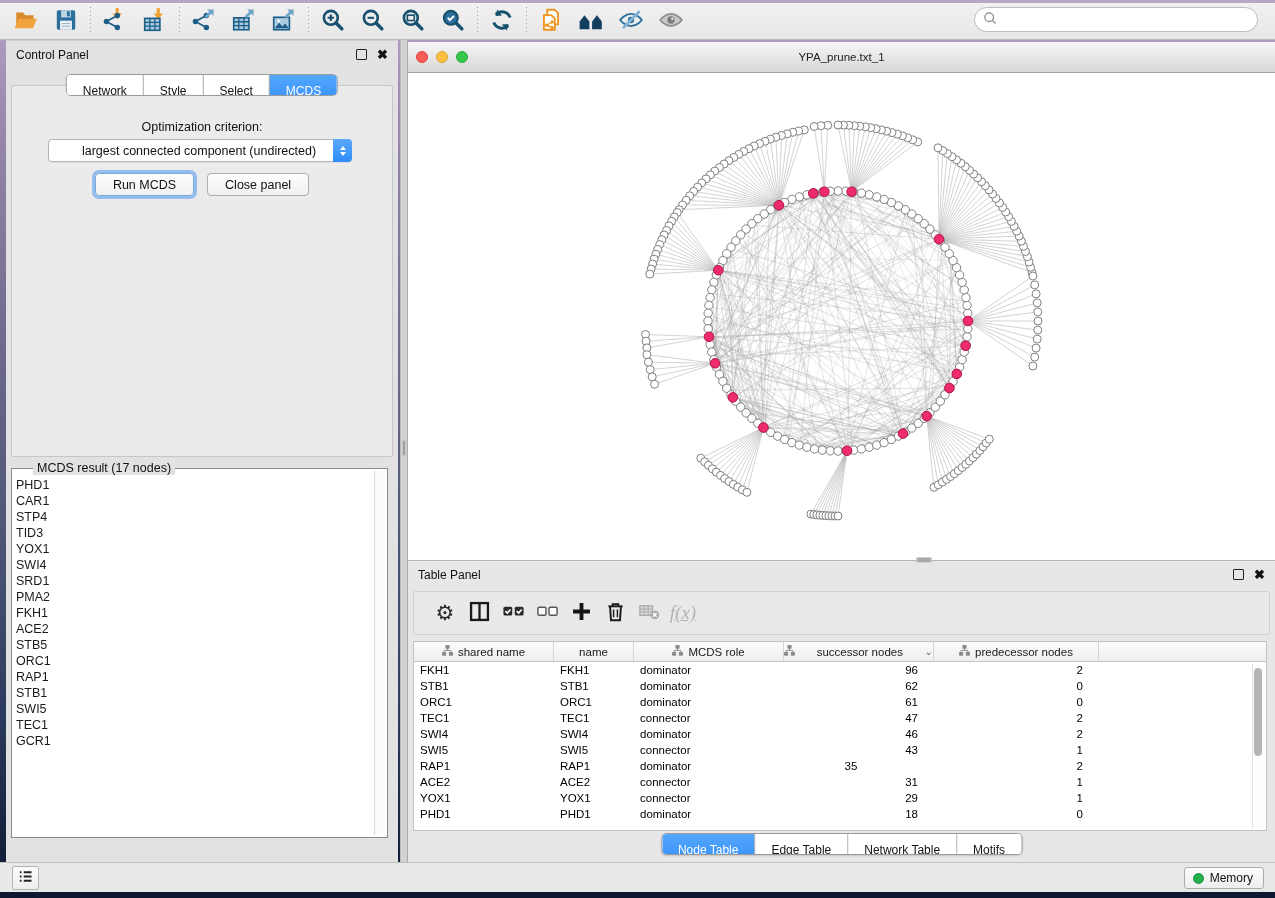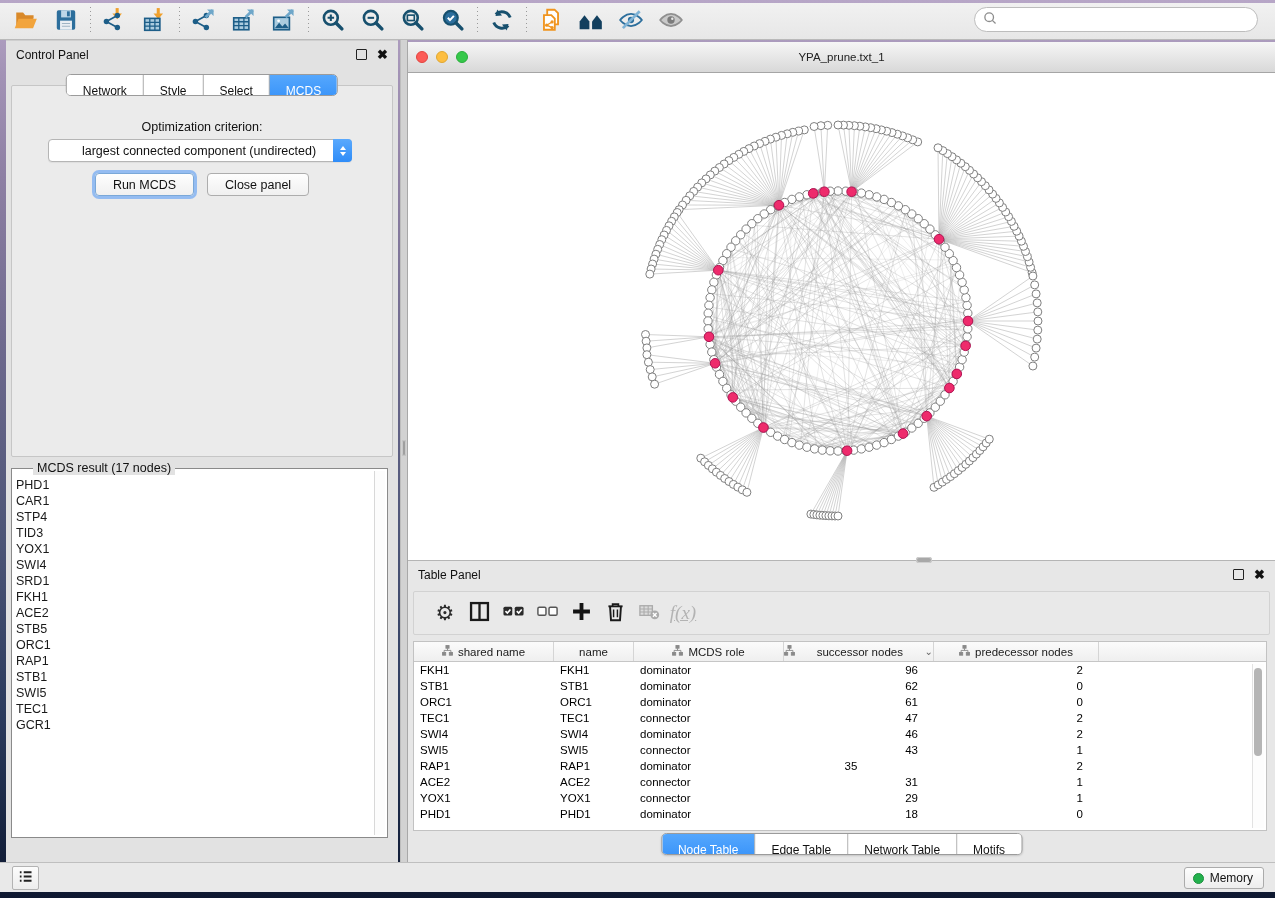--- a/index.html
+++ b/index.html
@@ -299,20 +299,21 @@
     <div class="result-group">
       <span class="result-legend">MCDS result (17 nodes)</span>
       <div class="result-list" id="mcds-list">
           <div class="result-item">PHD1</div>
           <div class="result-item">CAR1</div>
           <div class="result-item">STP4</div>
           <div class="result-item">TID3</div>
           <div class="result-item">YOX1</div>
           <div class="result-item">SWI4</div>
           <div class="result-item">SRD1</div>
+          <div class="result-item">PMA2</div>
           <div class="result-item">FKH1</div>
           <div class="result-item">ACE2</div>
           <div class="result-item">STB5</div>
           <div class="result-item">ORC1</div>
           <div class="result-item">RAP1</div>
           <div class="result-item">STB1</div>
           <div class="result-item">SWI5</div>
           <div class="result-item">TEC1</div>
           <div class="result-item">GCR1</div>
         </div>

